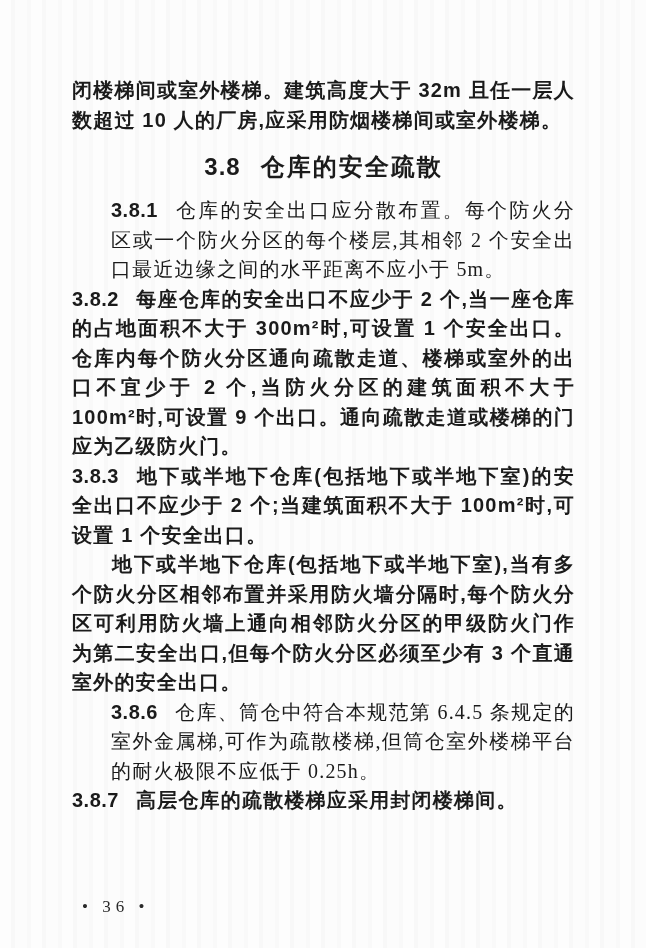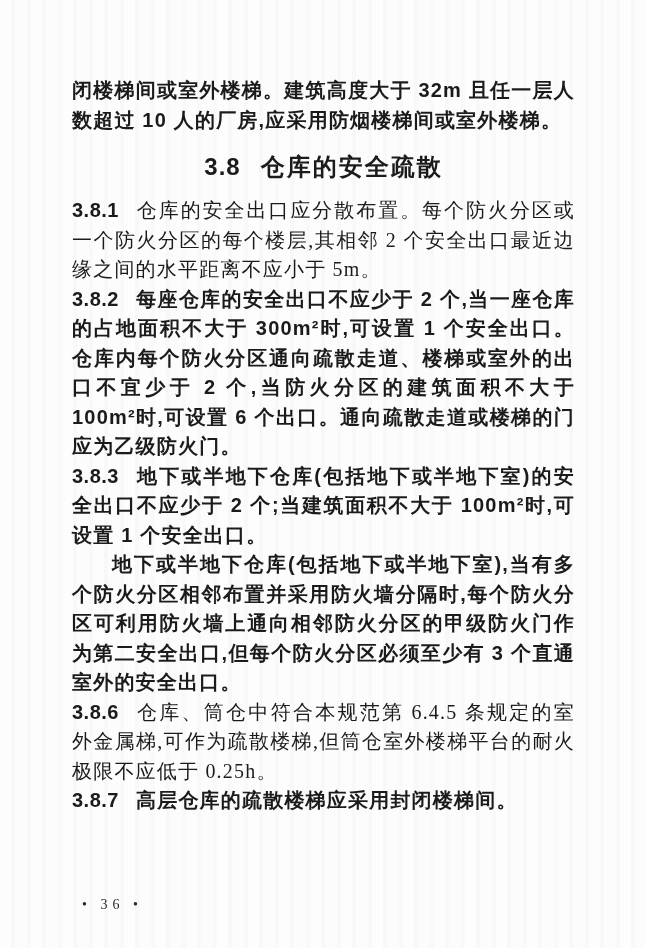--- a/index.html
+++ b/index.html
@@ -31,20 +31,21 @@
     margin: 0;
     font-size: 20px;
     line-height: 29.5px;
     text-align: justify;
     text-justify: inter-character;
     letter-spacing: 1.2px;
   }
   .song {
     font-family: "Liberation Serif", "DejaVu Serif", serif;
     font-weight: 400;
+    margin-left: 39px;
   }
   .hei {
     font-family: "Liberation Sans", "DejaVu Sans", sans-serif;
     font-weight: 700;
   }
   .indent2 {
     text-indent: 2em;
   }
   .cnum {
     font-family: "Liberation Sans", "DejaVu Sans", sans-serif;
@@ -61,39 +62,39 @@
     letter-spacing: 2px;
   }
   .heading .hnum {
     margin-right: 20px;
     letter-spacing: 1px;
   }
   .footer {
     position: absolute;
     left: 82px;
     top: 897px;
-    font-size: 14px;
+    font-size: 17px;
     letter-spacing: 5px;
     font-family: "Liberation Serif", "DejaVu Serif", serif;
     color: #2a2a2a;
   }
 </style>
 </head>
 <body>
 
 <div class="page">
   <div class="content">
 
     <p class="para hei"><span>闭楼梯间或室外楼梯。建筑高度大于 32m 且任一层人数超过 10 人的厂房,应采用防烟楼梯间或室外楼梯。</span></p>
 
     <h2 class="heading"><span class="hnum">3.8</span><span>仓库的安全疏散</span></h2>
 
     <p class="para song"><span class="cnum">3.8.1</span><span>仓库的安全出口应分散布置。每个防火分区或一个防火分区的每个楼层,其相邻 2 个安全出口最近边缘之间的水平距离不应小于 5m。</span></p>
 
-    <p class="para hei"><span class="cnum">3.8.2</span><span>每座仓库的安全出口不应少于 2 个,当一座仓库的占地面积不大于 300m²时,可设置 1 个安全出口。仓库内每个防火分区通向疏散走道、楼梯或室外的出口不宜少于 2 个,当防火分区的建筑面积不大于 100m²时,可设置 6 个出口。通向疏散走道或楼梯的门应为乙级防火门。</span></p>
+    <p class="para hei"><span class="cnum">3.8.2</span><span>每座仓库的安全出口不应少于 2 个,当一座仓库的占地面积不大于 300m²时,可设置 1 个安全出口。仓库内每个防火分区通向疏散走道、楼梯或室外的出口不宜少于 2 个,当防火分区的建筑面积不大于 100m²时,可设置 9 个出口。通向疏散走道或楼梯的门应为乙级防火门。</span></p>
 
     <p class="para hei"><span class="cnum">3.8.3</span><span>地下或半地下仓库(包括地下或半地下室)的安全出口不应少于 2 个;当建筑面积不大于 100m²时,可设置 1 个安全出口。</span></p>
 
     <p class="para hei indent2"><span>地下或半地下仓库(包括地下或半地下室),当有多个防火分区相邻布置并采用防火墙分隔时,每个防火分区可利用防火墙上通向相邻防火分区的甲级防火门作为第二安全出口,但每个防火分区必须至少有 3 个直通室外的安全出口。</span></p>
 
 
 
     <p class="para song"><span class="cnum">3.8.6</span><span>仓库、筒仓中符合本规范第 6.4.5 条规定的室外金属梯,可作为疏散楼梯,但筒仓室外楼梯平台的耐火极限不应低于 0.25h。</span></p>
 
     <p class="para hei"><span class="cnum">3.8.7</span><span>高层仓库的疏散楼梯应采用封闭楼梯间。</span></p>

